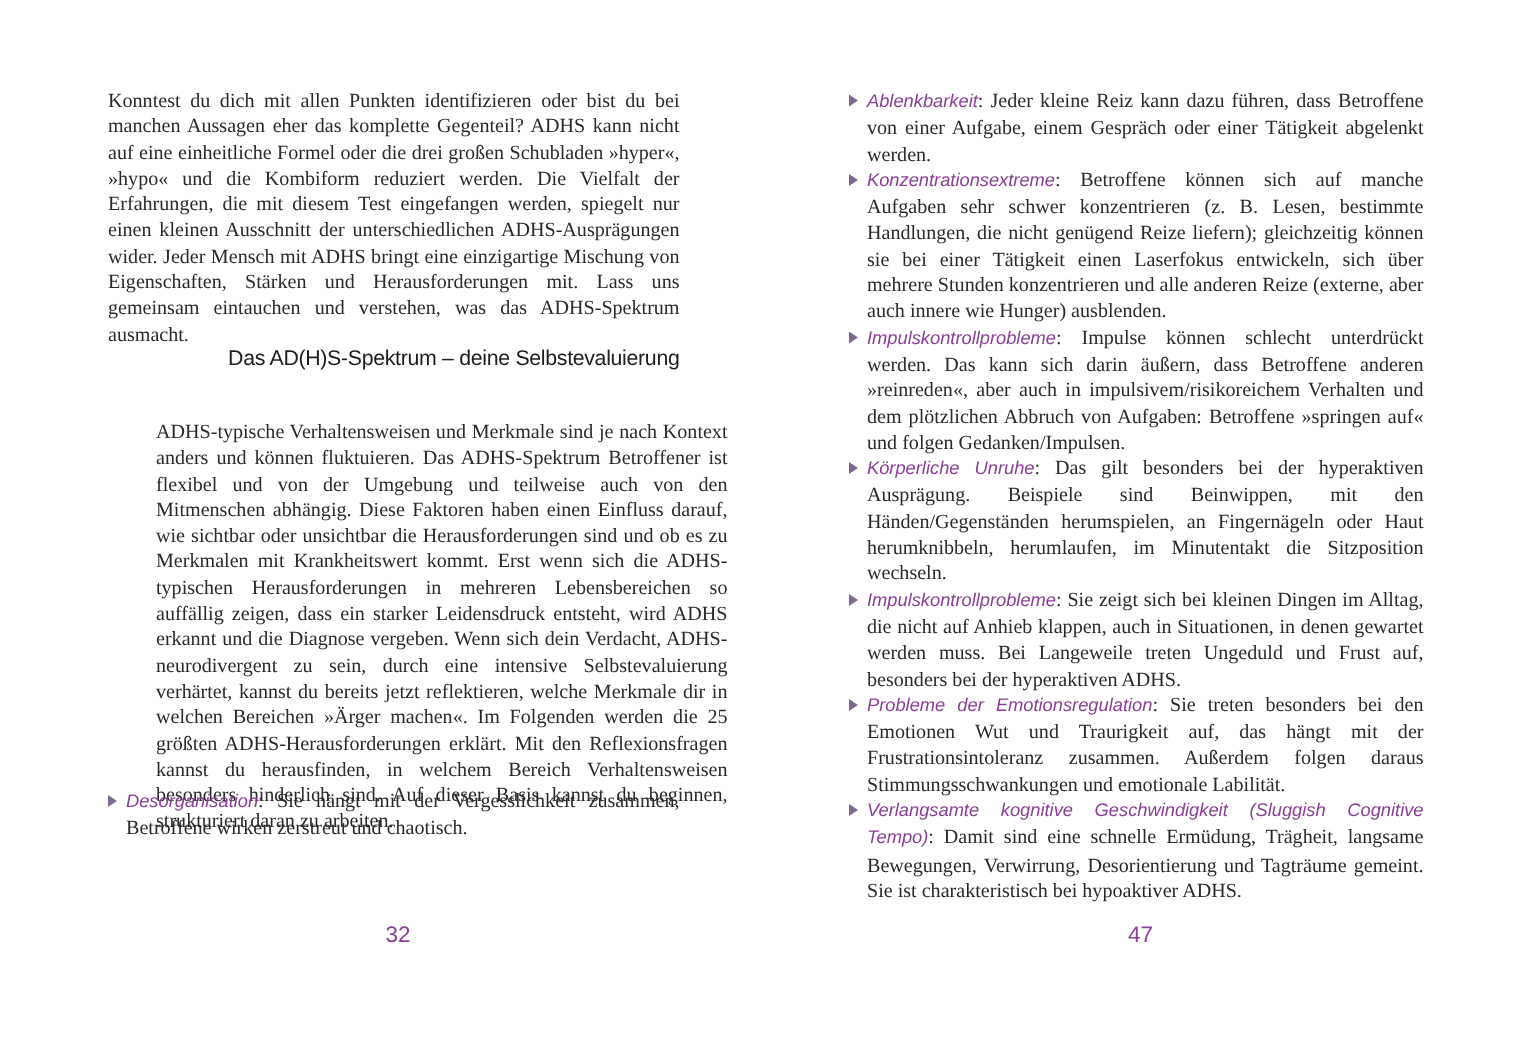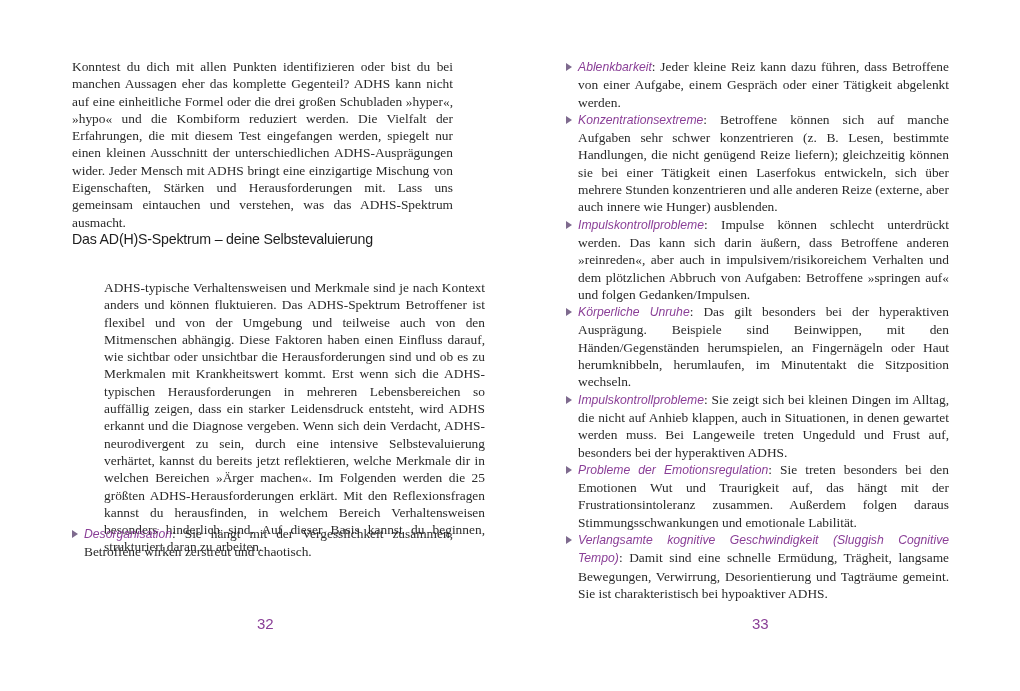--- a/index.html
+++ b/index.html
@@ -4,21 +4,21 @@
 <style>
   html, body { margin: 0; padding: 0; background: #ffffff; }
   body { width: 1020px; height: 691px; position: relative; overflow: hidden;
          font-family: "DejaVu Serif", "Liberation Serif", serif; color: #2a2a2a; }
   .page { position: absolute; top: 0; height: 644px; }
   .page-left { left: 72px; width: 381px; }
   .page-right { left: 566px; width: 383px; }
   .para { margin: 0; font-family: "Liberation Serif", serif; font-size: 13.4px;
           line-height: 17.3px; text-align: justify; hyphens: auto; }
   .intro { position: absolute; top: 58px; left: 0; width: 381px; }
-  .heading { position: absolute; top: 231px; left: 0; width: 381px; text-align: left;
+  .heading { position: absolute; top: 231px; left: 0; width: 381px; text-align: right;
              font-family: "Liberation Sans", sans-serif; font-size: 14.2px; font-weight: normal;
              color: #1d1d1d; margin: 0; letter-spacing: -0.2px; }
   .body-text { position: absolute; top: 279px; left: 0; width: 381px; margin-left: 32px; }
   .list { list-style: none; margin: 0; padding: 0; }
   .list-left { position: absolute; top: 525px; left: 0; width: 381px; }
   .list-right { position: absolute; top: 58px; left: 0; width: 383px; }
   .item { position: relative; padding-left: 12px; margin: 0; font-family: "Liberation Serif", serif;
           font-size: 13.4px; line-height: 17.3px; text-align: justify; }
   .bullet { position: absolute; left: 0; top: 5px; width: 0; height: 0;
             border-top: 4px solid transparent; border-bottom: 4px solid transparent;
@@ -69,14 +69,14 @@
     </li>
     <li class="item">
       <span class="bullet"></span>
       <span class="term">Probleme der Emotionsregulation</span><span>: Sie treten besonders bei den Emotionen Wut und Traurigkeit auf, das hängt mit der Frustrationsintoleranz zusammen. Außerdem folgen daraus Stimmungsschwankungen und emotionale Labilität.</span>
     </li>
     <li class="item">
       <span class="bullet"></span>
       <span class="term">Verlangsamte kognitive Geschwindigkeit (Sluggish Cognitive Tempo)</span><span>: Damit sind eine schnelle Ermüdung, Trägheit, langsame Bewegungen, Verwirrung, Desorientierung und Tagträume gemeint. Sie ist charakteristisch bei hypoaktiver ADHS.</span>
     </li>
   </ul>
-  <div class="page-number pn-right">33</div>
+  <div class="page-number pn-right">47</div>
 </div>
 
 </body></html>

